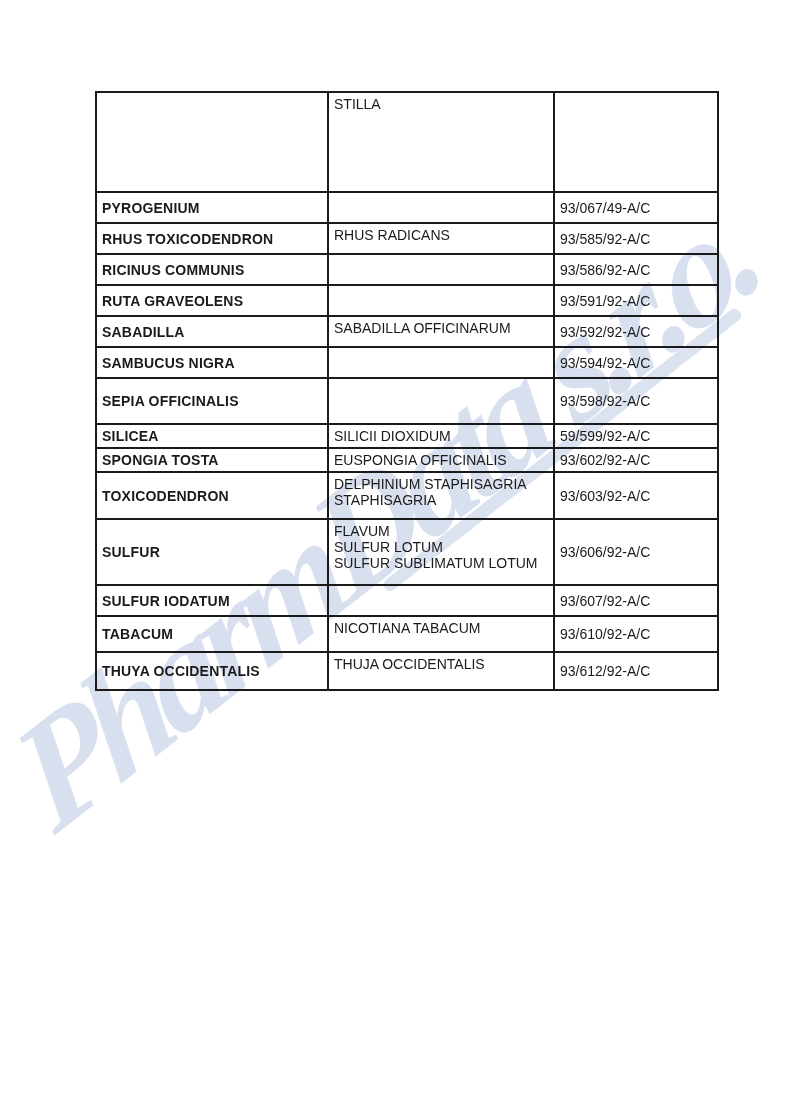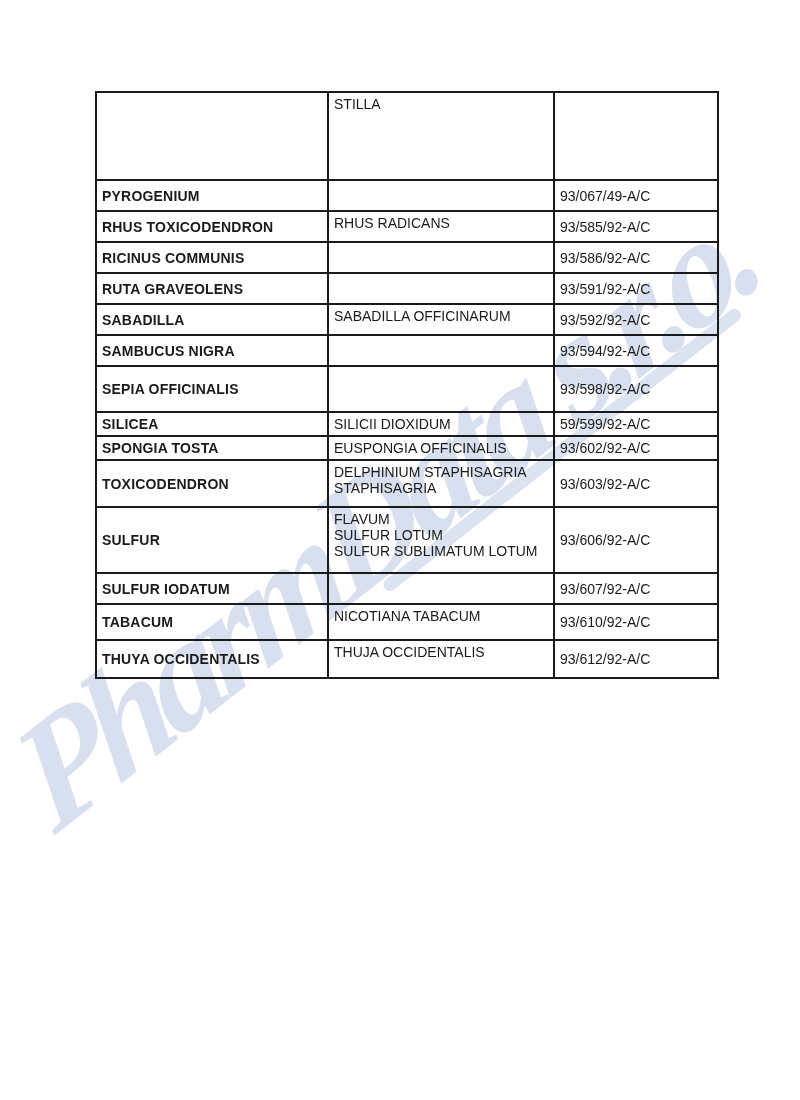--- a/index.html
+++ b/index.html
@@ -95,21 +95,21 @@
 
   <div class="watermark-flourish"></div>
 
   <table class="doc-table">
     <colgroup>
       <col style="width:232px">
       <col style="width:226px">
       <col style="width:164px">
     </colgroup>
     <tbody id="table-body">
-        <tr style="height: 88px;">
+        <tr style="height: 100px;">
           <td class="col-name"></td>
           <td class="col-syn">STILLA</td>
           <td class="col-code"></td>
         </tr>
         <tr style="height: 31px;">
           <td class="col-name">PYROGENIUM</td>
           <td class="col-syn"></td>
           <td class="col-code">93/067/49-A/C</td>
         </tr>
         <tr style="height: 31px;">

